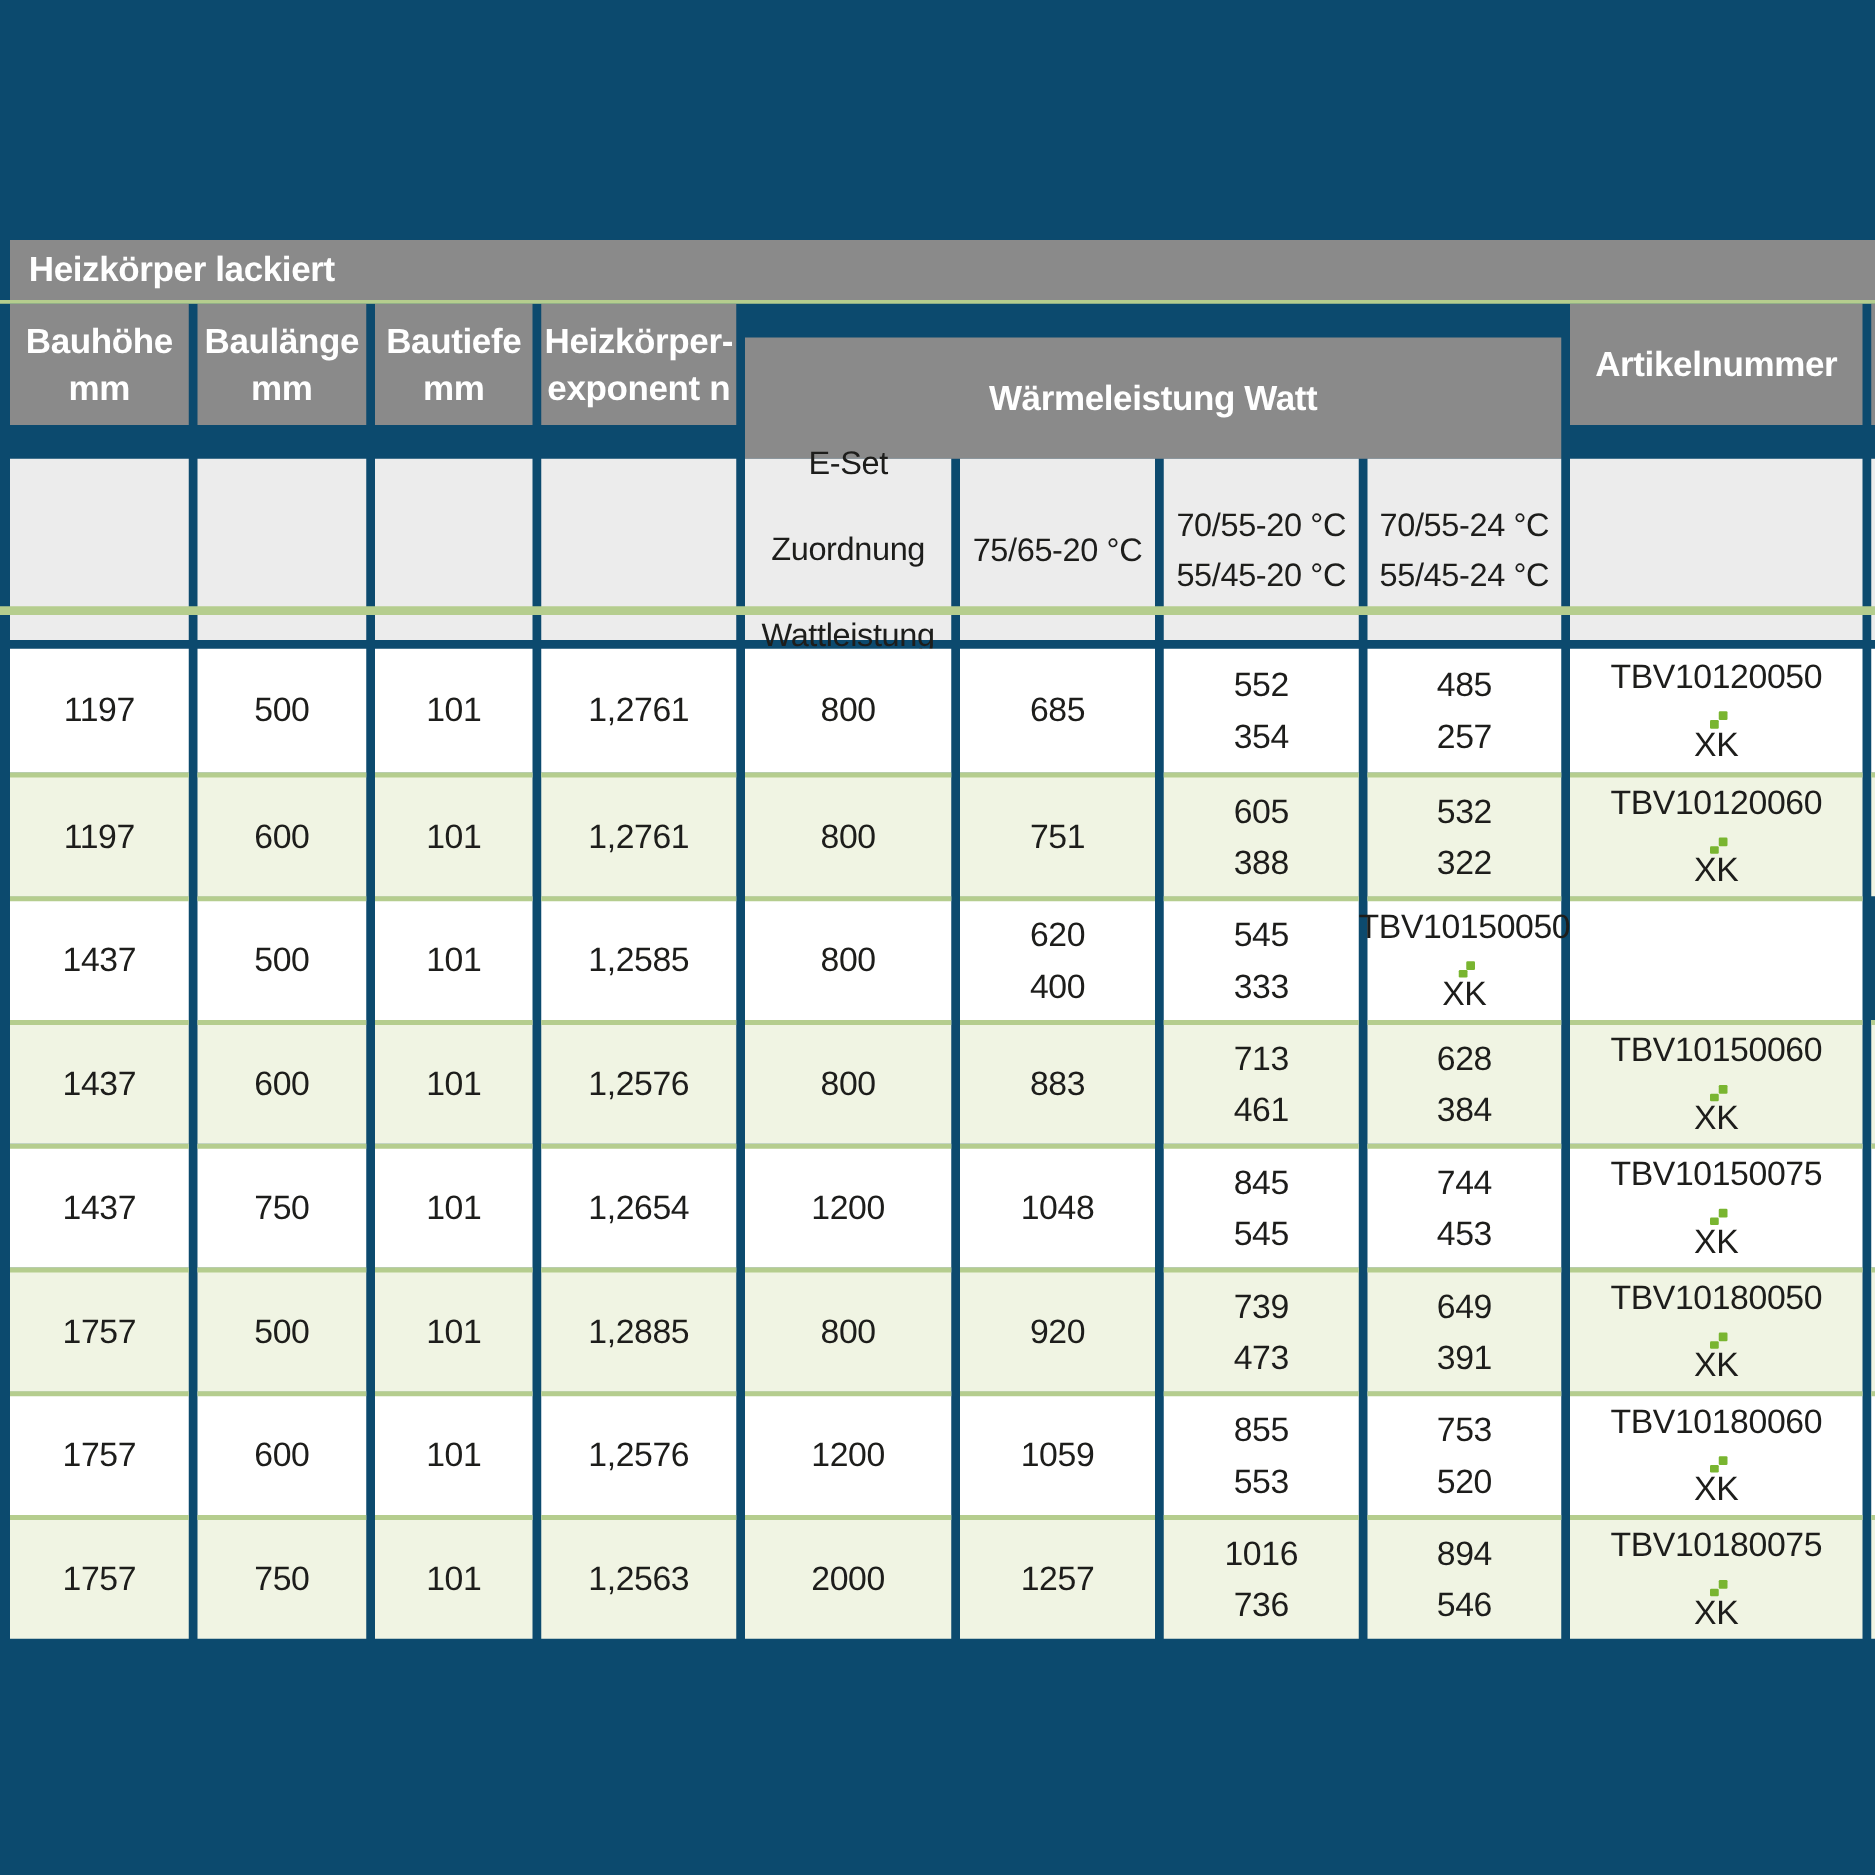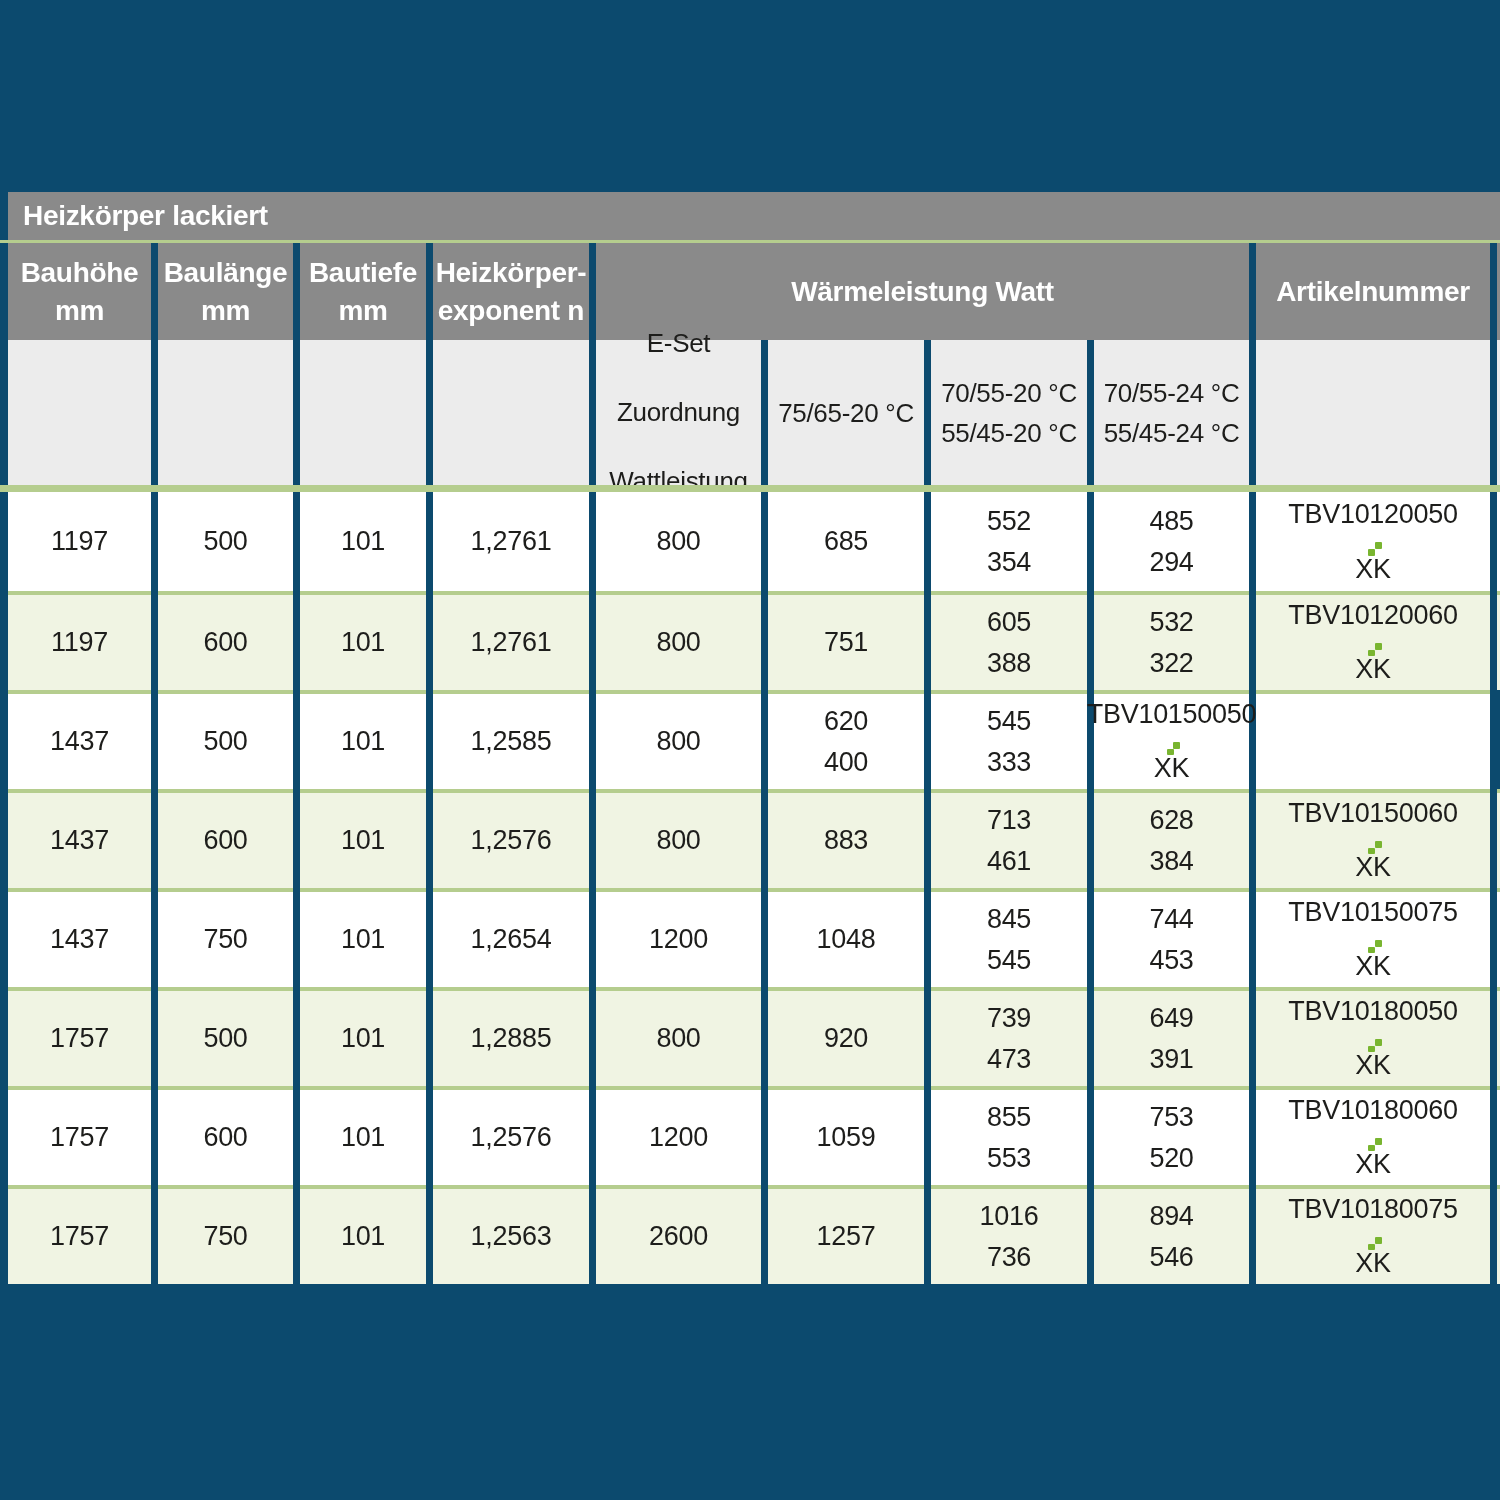--- a/index.html
+++ b/index.html
@@ -31,21 +31,21 @@
     width:1511px;
   }
 
   
   .header { margin-top:3px; }
   .header .hcell {
     height:97px; background:var(--gray); color:#fff;
     display:flex; flex-direction:column; justify-content:center; align-items:center;
     font-size:28px; font-weight:bold; line-height:38px; text-align:center;
   }
-  .header .span4 { grid-column:5 / span 4; }
+  .header .span4 { grid-column:5 / span 4;margin-top:27px; }
 
   
   .sub .scell {
     height:145px; background:var(--subheader);
     display:flex; flex-direction:column; justify-content:center; align-items:center;
     font-size:26px; line-height:40px; text-align:center;
   }
   .sub .eset { line-height:37px;gap:32px; }
 
   
@@ -136,21 +136,21 @@
     <div class="cell">101</div>
     <div class="cell">1,2761</div>
     <div class="cell">800</div>
     <div class="cell">685</div>
     <div class="cell">
             <div>552</div>
             <div>354</div>
           </div>
     <div class="cell">
             <div>485</div>
-            <div>294</div>
+            <div>257</div>
           </div>
     <div class="cell artikel">
       <span>TBV10120050</span>
       <span class="dot d1"></span>
       <span class="dot d2"></span>
       <span>XK</span>
     </div>
     <div class="cell"></div>
   </div>
 
@@ -295,21 +295,21 @@
       <span>XK</span>
     </div>
     <div class="cell"></div>
   </div>
 
   <div class="grid row alt">
     <div class="cell bold">1757</div>
     <div class="cell bold">750</div>
     <div class="cell">101</div>
     <div class="cell">1,2563</div>
-    <div class="cell">2600</div>
+    <div class="cell">2000</div>
     <div class="cell">1257</div>
     <div class="cell">
             <div>1016</div>
             <div>736</div>
           </div>
     <div class="cell">
             <div>894</div>
             <div>546</div>
           </div>
     <div class="cell artikel">

